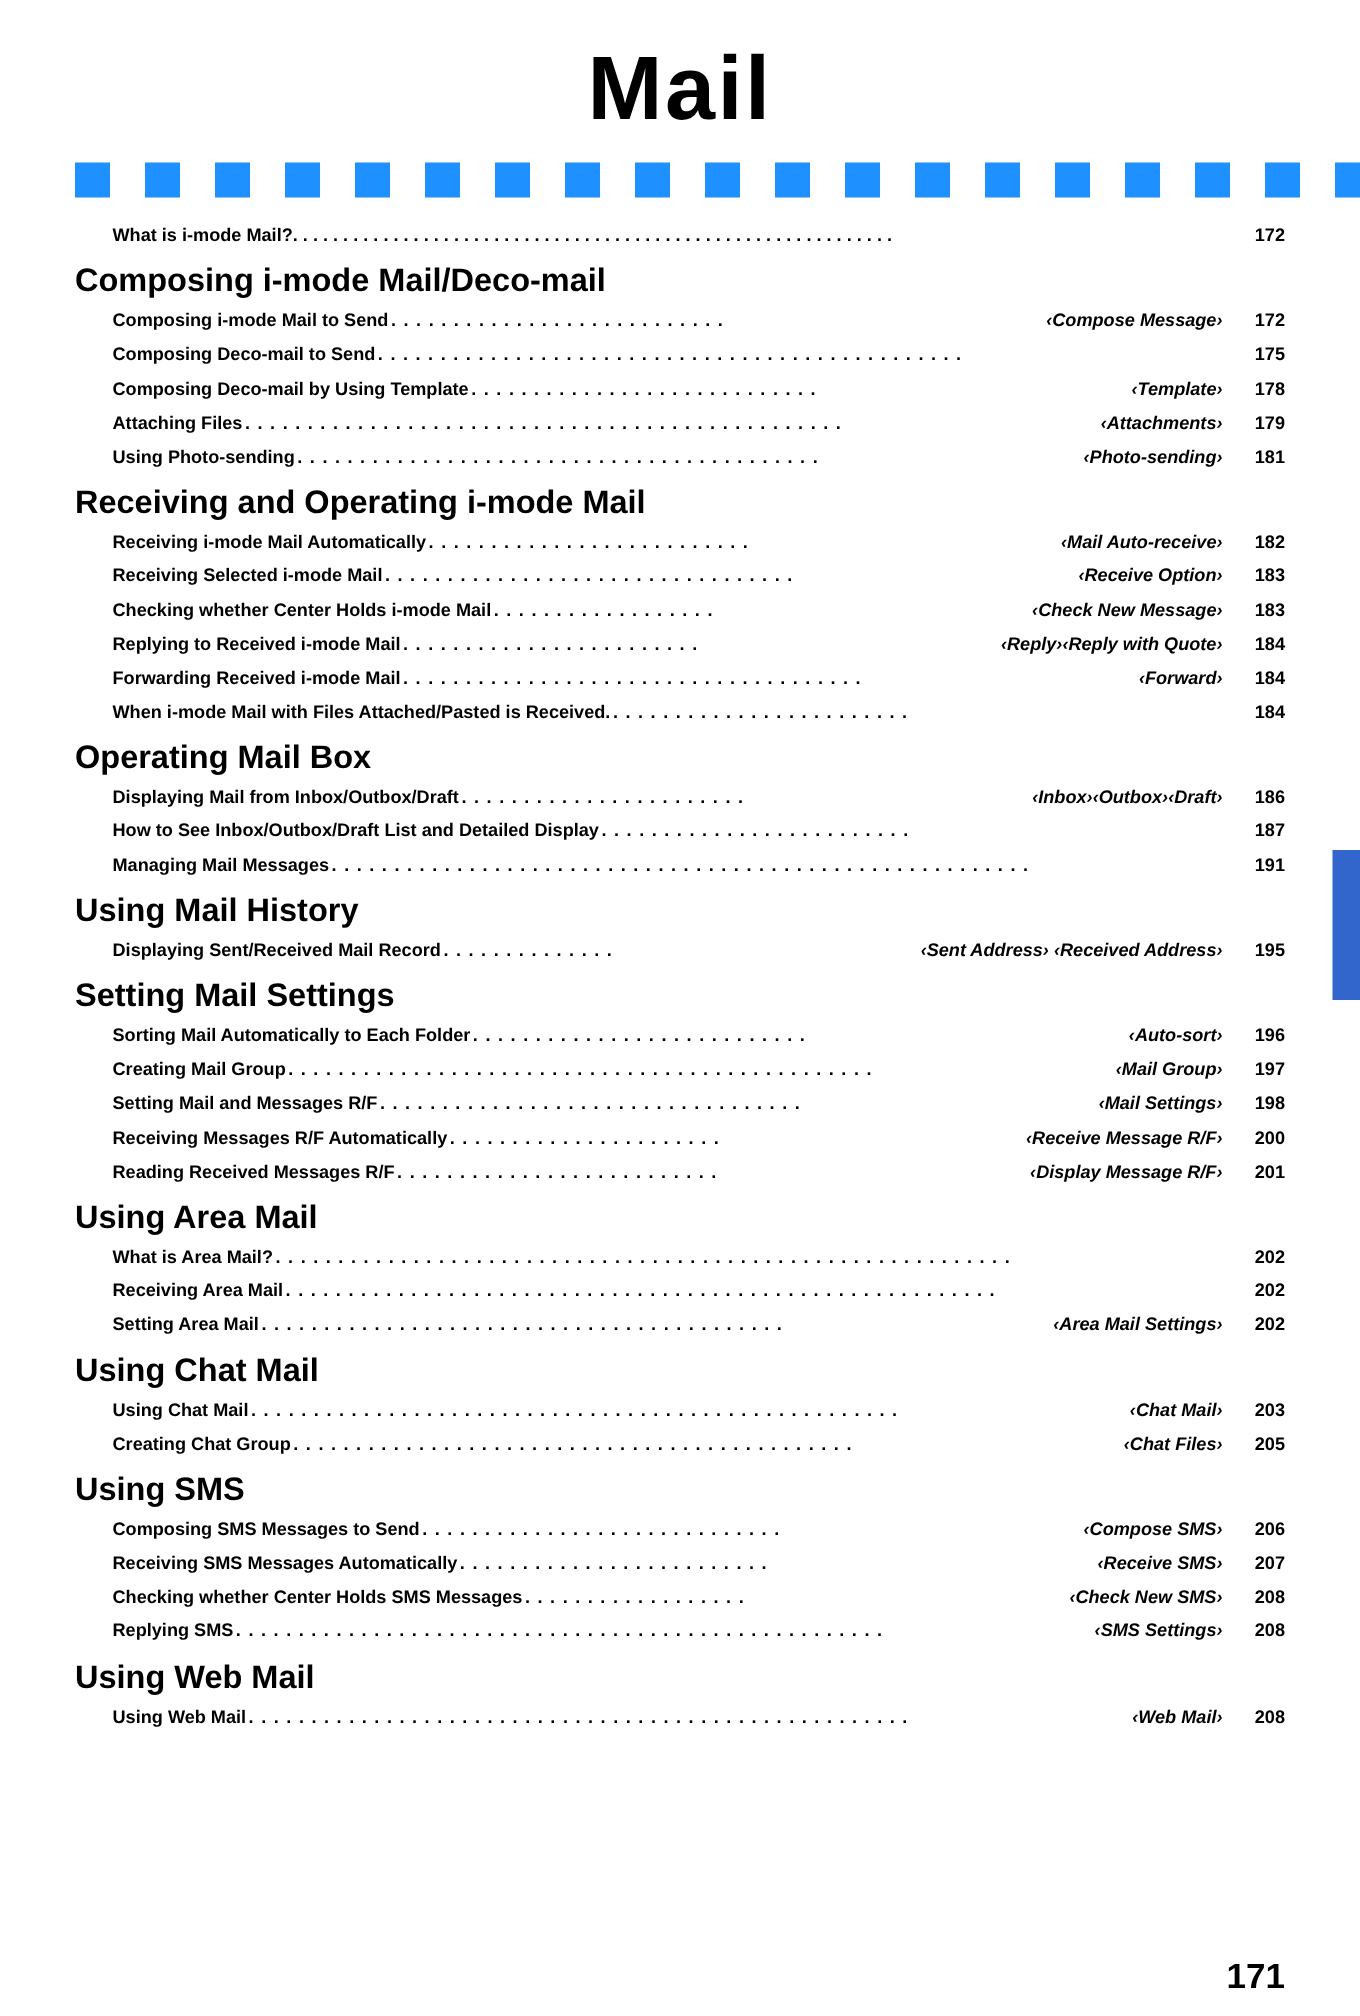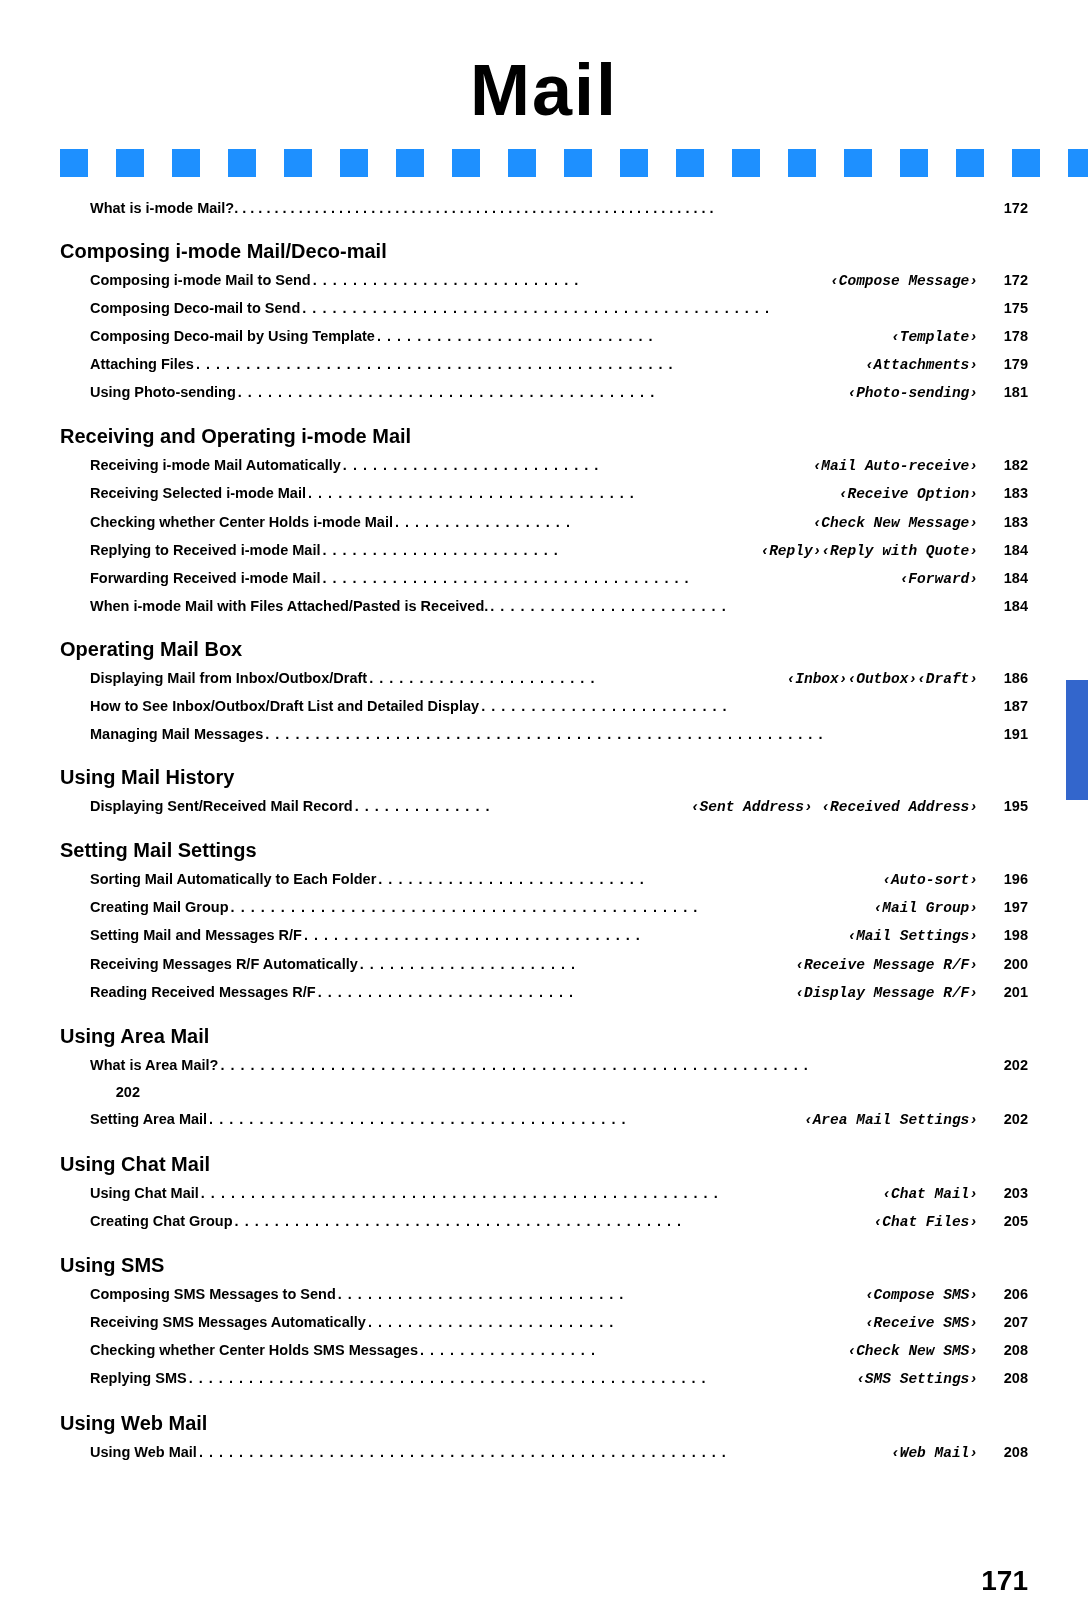--- a/index.html
+++ b/index.html
@@ -12,41 +12,40 @@
       position: relative;
       padding: 30px 60px 60px 60px;
     }
 
     .page-title {
       text-align: center;
       font-size: 72px;
       font-weight: bold;
       margin-bottom: 18px;
       letter-spacing: 2px;
-      margin-top: 19px;
     }
 
     .checker-bar {
       width: 100%;
       height: 28px;
       margin-bottom: 18px;
       display: flex;
     }
     .checker-cell {
       width: 28px;
       height: 28px;
       flex-shrink: 0;
     }
     .checker-cell.blue { background: #1e90ff; }
     .checker-cell.white { background: #fff; }
 
     .section-header {
-      font-size: 20px;
-      font-weight: bold;
-      margin-top: 18px;
+      font-size: 26px;
+      font-weight: bold;
+      margin-top: 6px;
       margin-bottom: 4px;
     }
 
     .toc-entry {
       display: flex;
       justify-content: space-between;
       align-items: baseline;
       padding: 2px 0 2px 30px;
       font-size: 14.5px;
       line-height: 1.6;
@@ -68,21 +67,20 @@
       overflow: hidden;
       letter-spacing: 1px;
       padding: 0 2px;
       font-weight: bold;
     }
 
     .toc-entry .entry-shortcut {
       font-weight: bold;
       white-space: nowrap;
       font-style: italic;
-      font-family: Liberation Mono, monospace;
     }
 
     .toc-entry .entry-page {
       font-weight: bold;
       width: 50px;
       text-align: right;
       flex-shrink: 0;
     }
 
     .right-tab {
@@ -318,20 +316,24 @@
     </div>
     <div class="section-header">Using Area Mail</div>
     <div class="toc-entry">
       <div class="entry-left">
         <span class="entry-label">What is Area Mail?</span>
         <span class="dots">  . . . . . . . . . . . . . . . . . . . . . . . . . . . . . . . . . . . . . . . . . . . . . . . . . . . . . . . . . . .</span>
       </div>
       <span class="entry-page">202</span>
     </div>
     <div class="toc-entry">
+      <div class="entry-left">
+        <span class="entry-label">Receiving Area Mail</span>
+        <span class="dots">  . . . . . . . . . . . . . . . . . . . . . . . . . . . . . . . . . . . . . . . . . . . . . . . . . . . . . . . . .</span>
+      </div>
       <span class="entry-page">202</span>
     </div>
     <div class="toc-entry">
       <div class="entry-left">
         <span class="entry-label">Setting Area Mail</span>
         <span class="dots">. . . . . . . . . . . . . . . . . . . . . . . . . . . . . . . . . . . . . . . . . . </span>
         <span class="entry-shortcut">‹Area Mail Settings›</span>
       </div>
       <span class="entry-page">202</span>
     </div>

